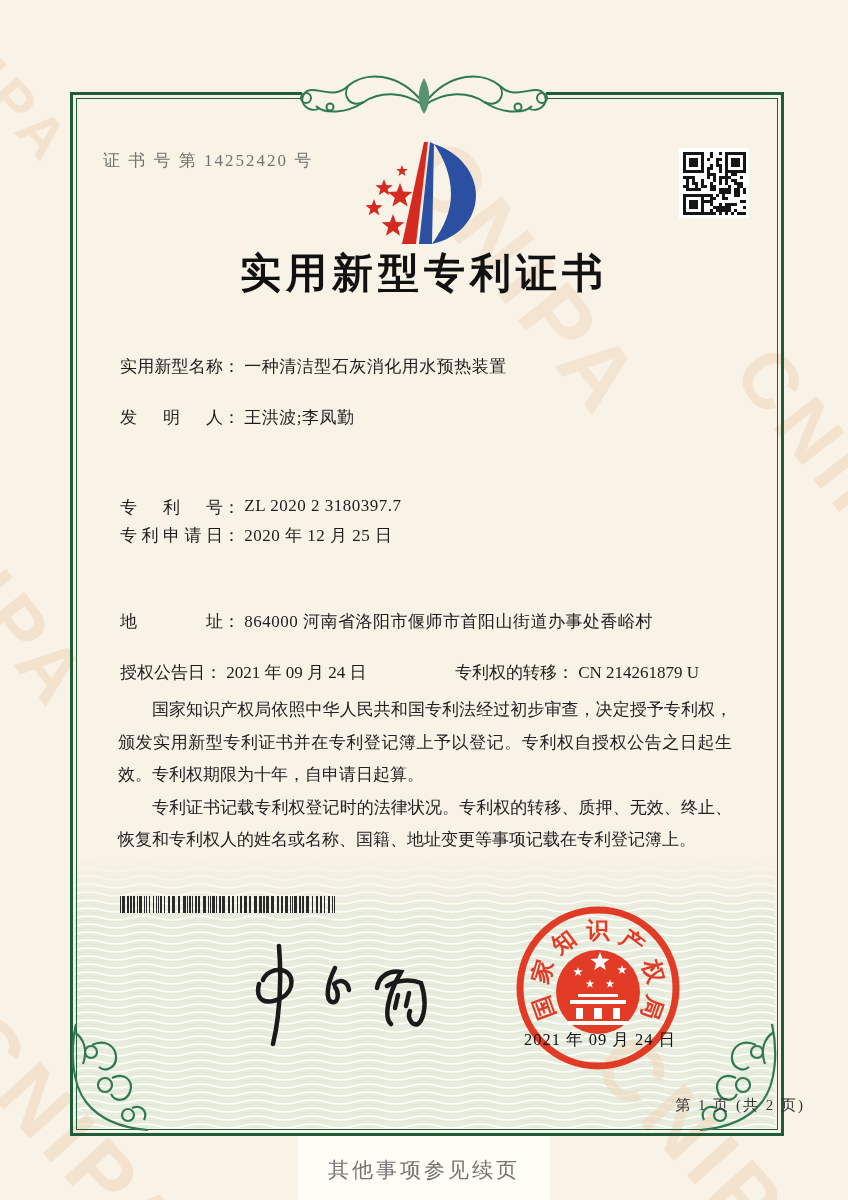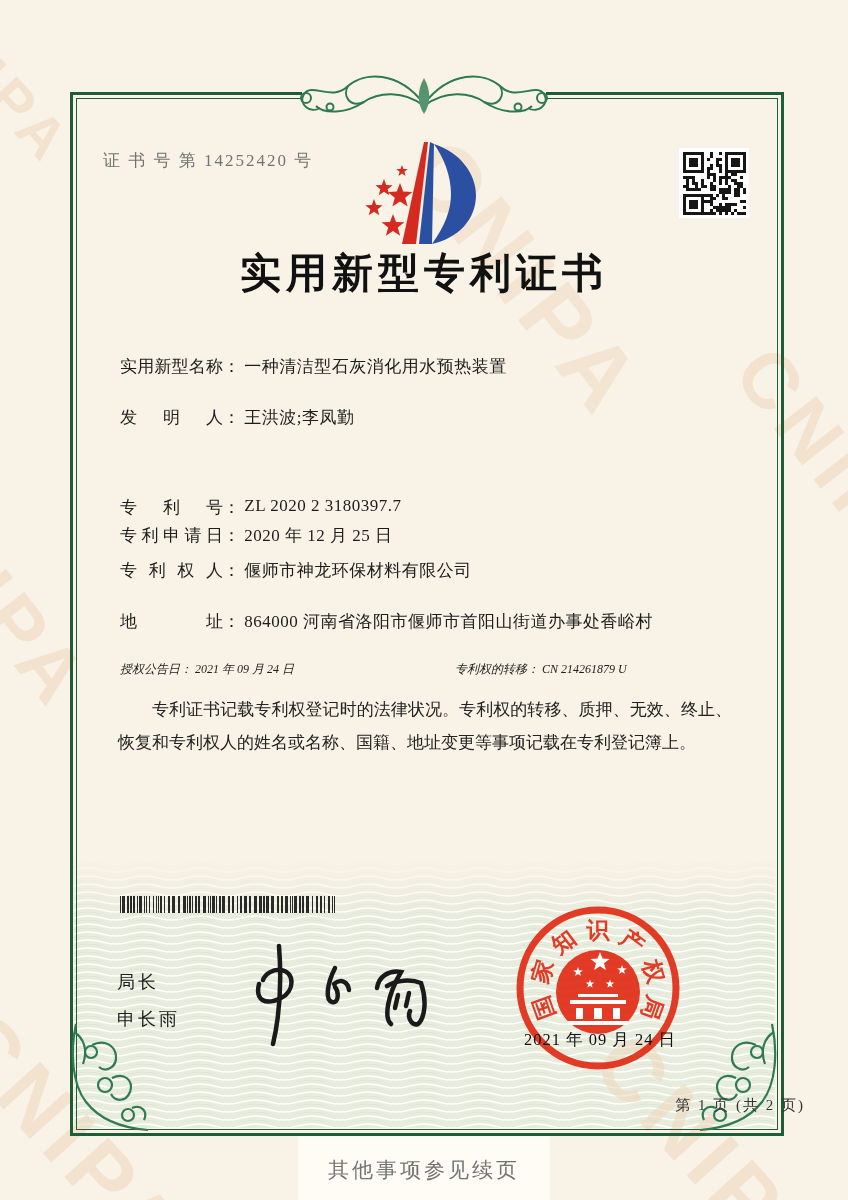--- a/index.html
+++ b/index.html
@@ -29,21 +29,21 @@
           display:flex;align-items:center;justify-content:center;}
   #doc-title{left:0;top:246px;width:100%;text-align:center;font-size:41px;
           font-weight:700;letter-spacing:5px;color:#111;}
 
   .field-row{position:absolute;left:120px;width:616px;font-size:17px;z-index:4;}
   .f-label{display:inline-block;width:103px;text-align:justify;text-align-last:justify;
            vertical-align:top;}
   .f-colon{display:inline-block;vertical-align:top;}
   .f-value{display:inline;letter-spacing:.5px;}
 
-  #grant-row{left:120px;top:661px;width:616px;font-size:12px;z-index:4;position:absolute;font-style:italic;}
+  #grant-row{left:120px;top:661px;width:616px;font-size:17px;z-index:4;position:absolute;}
   #grant-no{position:absolute;left:335px;top:0;white-space:nowrap;}
 
   #paragraphs{left:118px;top:694px;width:614px;font-size:17px;line-height:32.5px;
       color:#222;text-align:justify;}
   #paragraphs p{margin:0;text-indent:2em;}
 
   #barcode-box{left:120px;top:896px;z-index:4;}
 
   #officer{left:117px;top:964px;font-size:18px;line-height:37px;letter-spacing:3px;z-index:5;}
   #signature{left:235px;top:938px;z-index:5;}
@@ -390,39 +390,36 @@
     <span class="f-value">王洪波;李凤勤</span>
   </div>
   <div class="field-row" style="top:457px;margin-top:39px;">
     <span class="f-label">专利号</span><span class="f-colon">：</span>
     <span class="f-value">ZL 2020 2 3180397.7</span>
   </div>
   <div class="field-row" style="top:524px;">
     <span class="f-label">专利申请日</span><span class="f-colon">：</span>
     <span class="f-value">2020 年 12 月 25 日</span>
   </div>
-  <div class="field-row" style="top:559px;">
-    <span class="f-label">专利权人</span><span class="f-colon">：</span>
-    <span class="f-value">偃师市神龙环保材料有限公司</span>
-  </div>
   <div class="field-row" style="top:610px;">
     <span class="f-label">地址</span><span class="f-colon">：</span>
     <span class="f-value">864000 河南省洛阳市偃师市首阳山街道办事处香峪村</span>
   </div>
 
   <div id="grant-row">
     <span>授权公告日</span><span>：</span>
     <span>2021 年 09 月 24 日</span>
     <span id="grant-no">
       <span>专利权的转移</span><span>：</span>
       <span>CN 214261879 U</span>
     </span>
   </div>
 
   <div class="layer" id="paragraphs">
+    <p>国家知识产权局依照中华人民共和国专利法经过初步审查，决定授予专利权，颁发实用新型专利证书并在专利登记簿上予以登记。专利权自授权公告之日起生效。专利权期限为十年，自申请日起算。</p>
     <p>专利证书记载专利权登记时的法律状况。专利权的转移、质押、无效、终止、恢复和专利权人的姓名或名称、国籍、地址变更等事项记载在专利登记簿上。</p>
   </div>
 
   <div class="layer" id="barcode-box">
     <svg id="barcode-svg" width="220" height="17">
         <rect x="0" y="0" width="1" height="17" fill="#2a2a28"></rect>
         <rect x="2" y="0" width="3" height="17" fill="#2a2a28"></rect>
         <rect x="7" y="0" width="2" height="17" fill="#2a2a28"></rect>
         <rect x="10" y="0" width="2" height="17" fill="#2a2a28"></rect>
         <rect x="13" y="0" width="2" height="17" fill="#2a2a28"></rect>
@@ -475,24 +472,20 @@
         <rect x="192" y="0" width="1" height="17" fill="#2a2a28"></rect>
         <rect x="196" y="0" width="2" height="17" fill="#2a2a28"></rect>
         <rect x="200" y="0" width="2" height="17" fill="#2a2a28"></rect>
         <rect x="204" y="0" width="1" height="17" fill="#2a2a28"></rect>
         <rect x="208" y="0" width="2" height="17" fill="#2a2a28"></rect>
         <rect x="212" y="0" width="1" height="17" fill="#2a2a28"></rect>
         <rect x="214" y="0" width="1" height="17" fill="#2a2a28"></rect>
       </svg>
   </div>
 
-  <div class="layer" id="officer">
-    <div>局长</div>
-    <div>申长雨</div>
-  </div>
 
   <svg class="layer" id="signature" width="220" height="112" viewBox="0 0 220 112">
     <g stroke="#1a1a1a" fill="none" stroke-width="4.5" stroke-linecap="round">
       <path d="M44,8 C46,34 46,72 38,106"></path>
       <path d="M24,46 C20,62 30,68 46,60 C60,53 60,34 46,32 C38,31 30,36 28,42"></path>
       <path d="M100,30 C92,46 90,62 97,64 C104,66 104,54 100,49"></path>
       <path d="M99,46 C106,40 113,44 114,52"></path>
       <path d="M142,50 C144,38 154,32 166,34 C152,58 149,80 156,86"></path>
       <path d="M152,48 C162,42 176,41 186,45 C192,62 190,80 183,86 C177,88 172,80 175,73"></path>
       <path d="M163,57 L160,70"></path>

